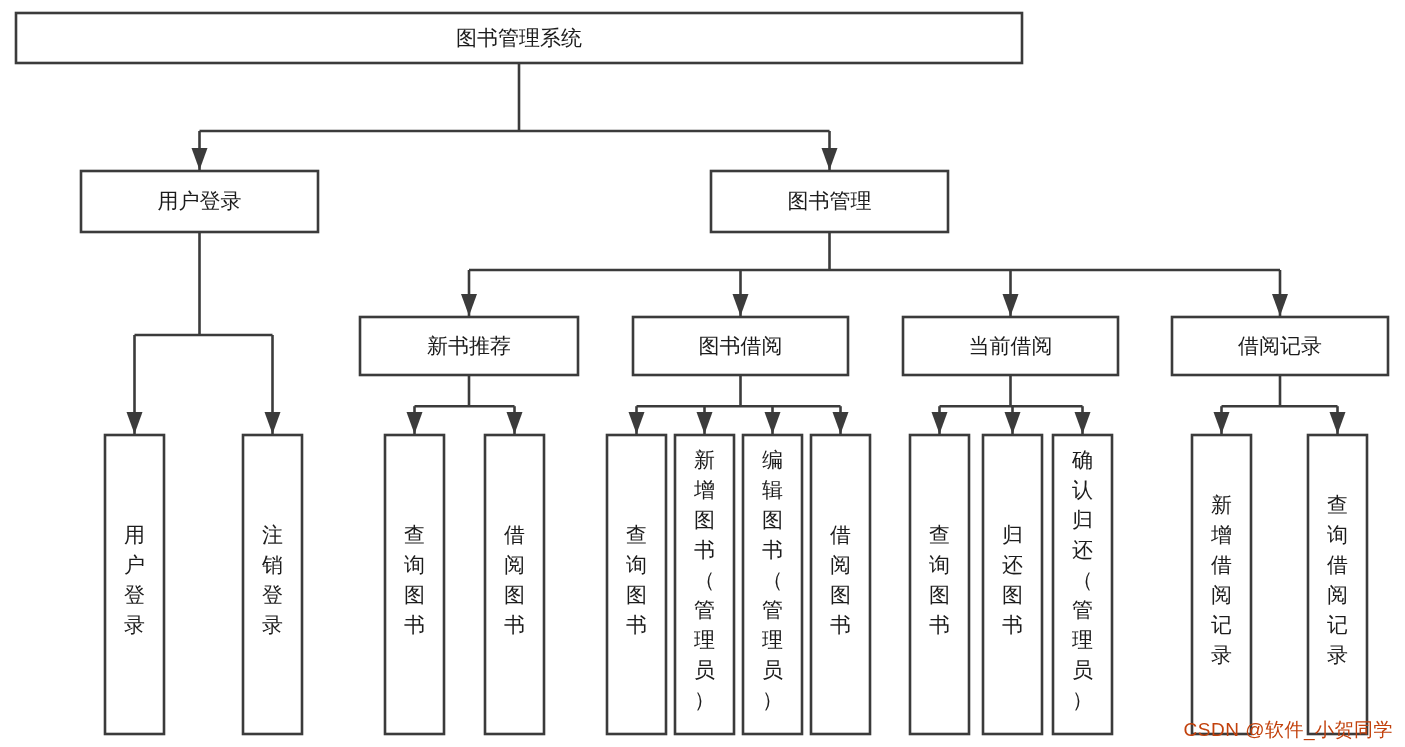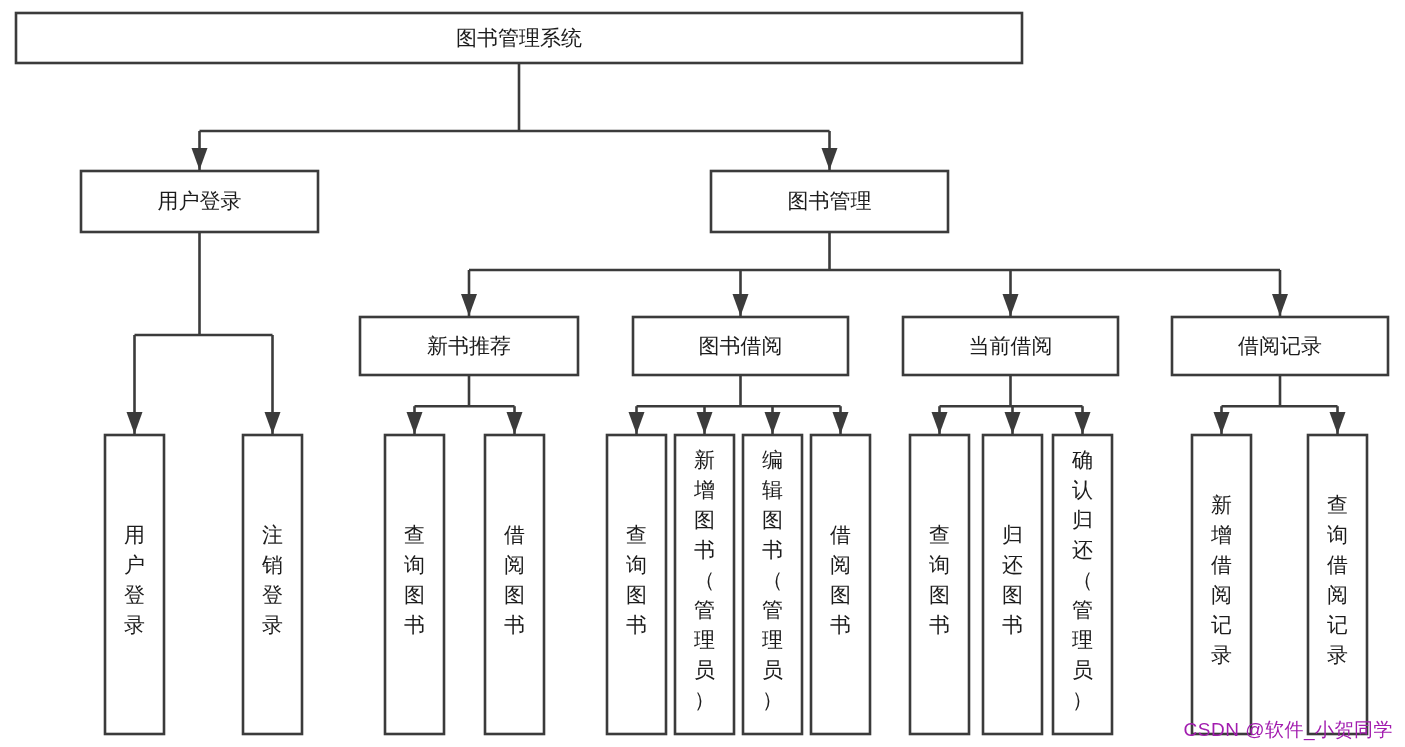--- a/index.html
+++ b/index.html
@@ -53,21 +53,21 @@
     font-size: 21px;
     fill: #1c1c1c;
     text-anchor: middle;
   }
   .watermark-text {
     position: absolute;
     right: 12px;
     bottom: 4px;
     font-family: "Liberation Sans", "DejaVu Sans", sans-serif;
     font-size: 19px;
-    color: #a21caf;
+    color: #c2410c;
     letter-spacing: 0.5px;
     white-space: nowrap;
     user-select: none;
   }
 </style>
 </head>
 <body>
 
 <div id="diagram-root">
 

